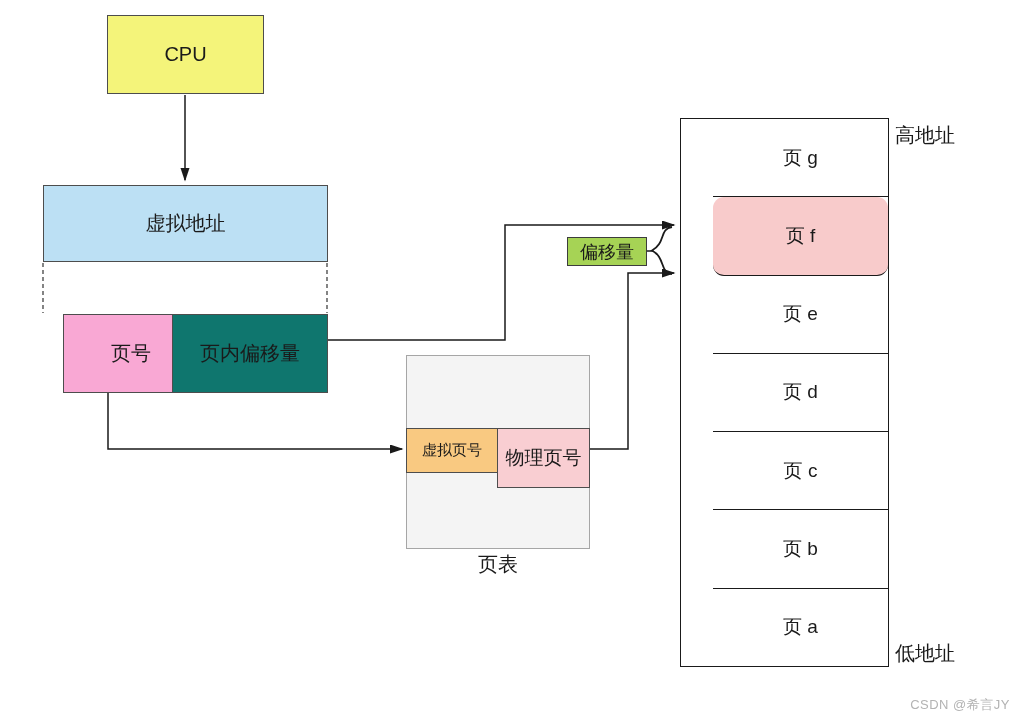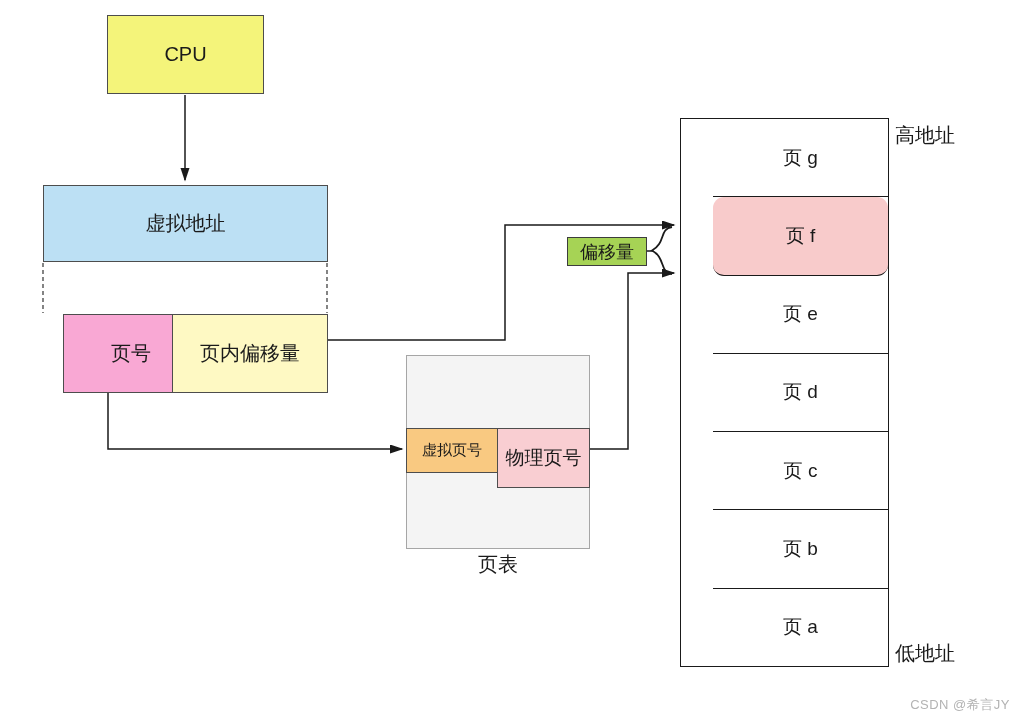--- a/index.html
+++ b/index.html
@@ -17,21 +17,21 @@
     box-sizing:border-box;
     font-size:20px;
     white-space:nowrap;
   }
   #svg-layer{position:absolute;left:0;top:0;width:1024px;height:724px;z-index:1;}
   .node{z-index:2;}
 
   #cpu-box{left:107px;top:15px;width:157px;height:79px;background:#F4F47A;border:1px solid #4d4d4d;}
   #virtual-address-box{left:43px;top:185px;width:285px;height:77px;background:#BCE0F4;border:1px solid #4d4d4d;}
   #page-number-box{left:43px;top:314px;width:136px;height:79px;background:#f9a8d4;border:1px solid #4d4d4d;margin-left:20px;}
-  #page-offset-box{left:172px;top:314px;width:156px;height:79px;background:#fef9c3;border:1px solid #4d4d4d;}
+  #page-offset-box{left:172px;top:314px;width:156px;height:79px;background:#0f766e;border:1px solid #4d4d4d;}
 
   #page-table-box{left:406px;top:355px;width:184px;height:194px;background:#F4F4F4;border:1px solid #a6a6a6;}
   #vpn-cell{left:406px;top:428px;width:92px;height:45px;background:#F9C981;border:1px solid #4d4d4d;font-size:15px;}
   #ppn-cell{left:497px;top:428px;width:93px;height:60px;background:#F9CED2;border:1px solid #4d4d4d;font-size:19px;}
   #page-table-caption{left:406px;top:552px;width:184px;height:24px;font-size:20px;}
 
   #offset-tag{left:567px;top:237px;width:80px;height:29px;background:#A6D355;border:1.5px solid #3c3c3c;font-size:18px;}
 
   #memory-stack{
     position:absolute;left:680px;top:118px;width:209px;height:549px;

